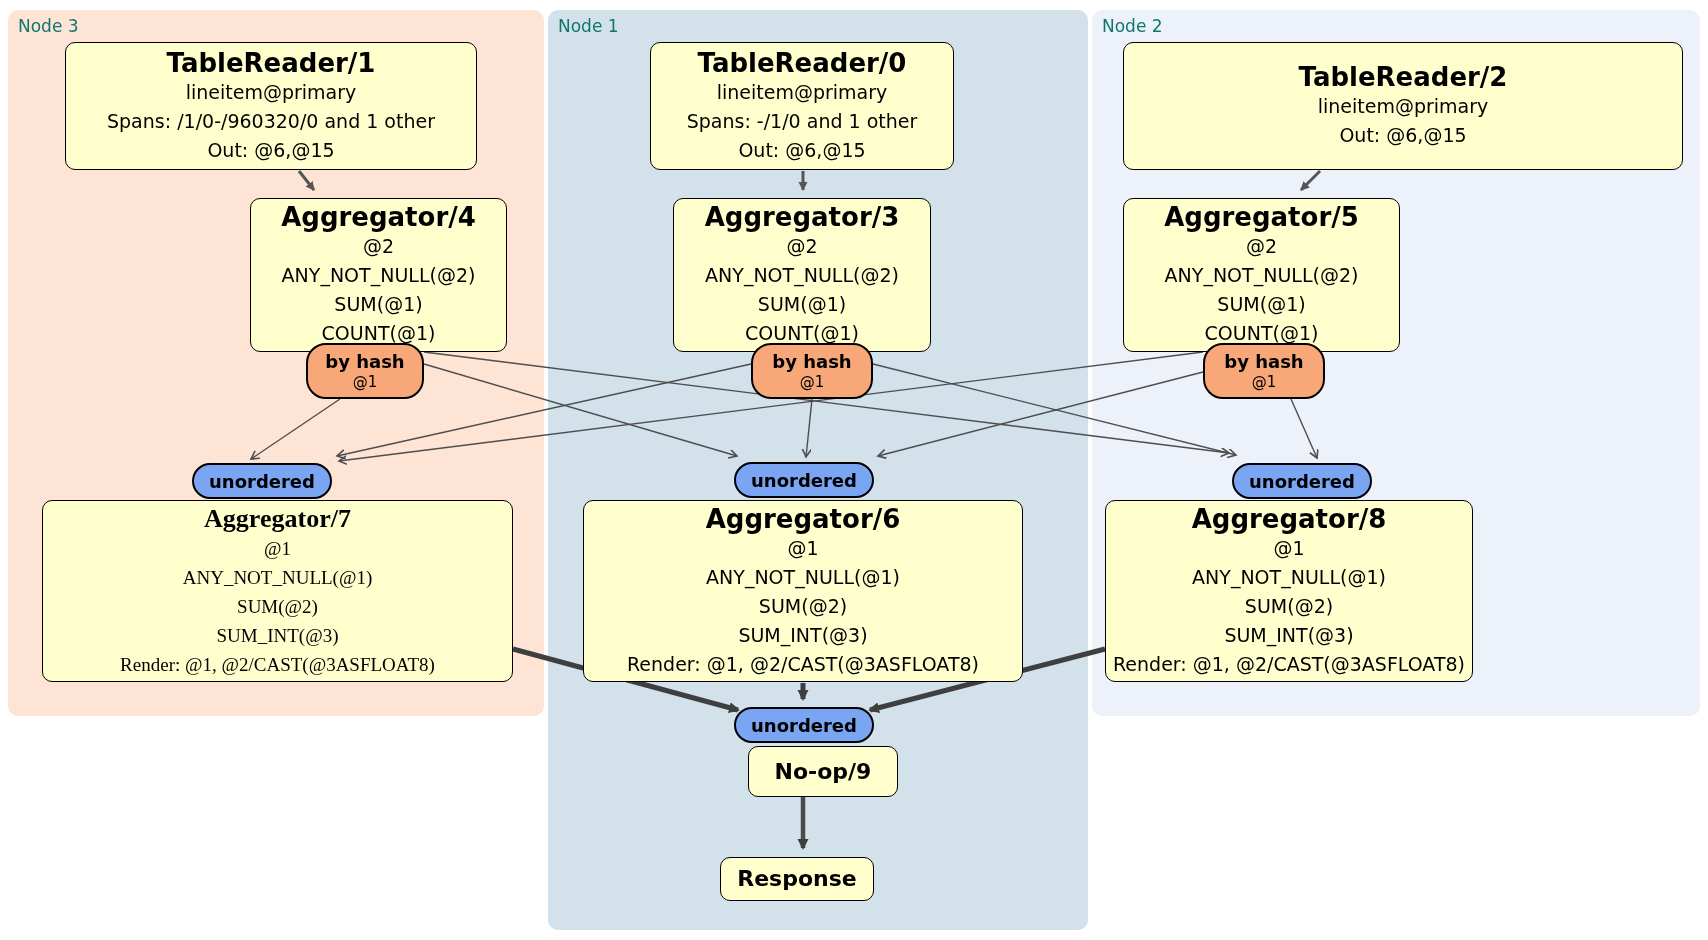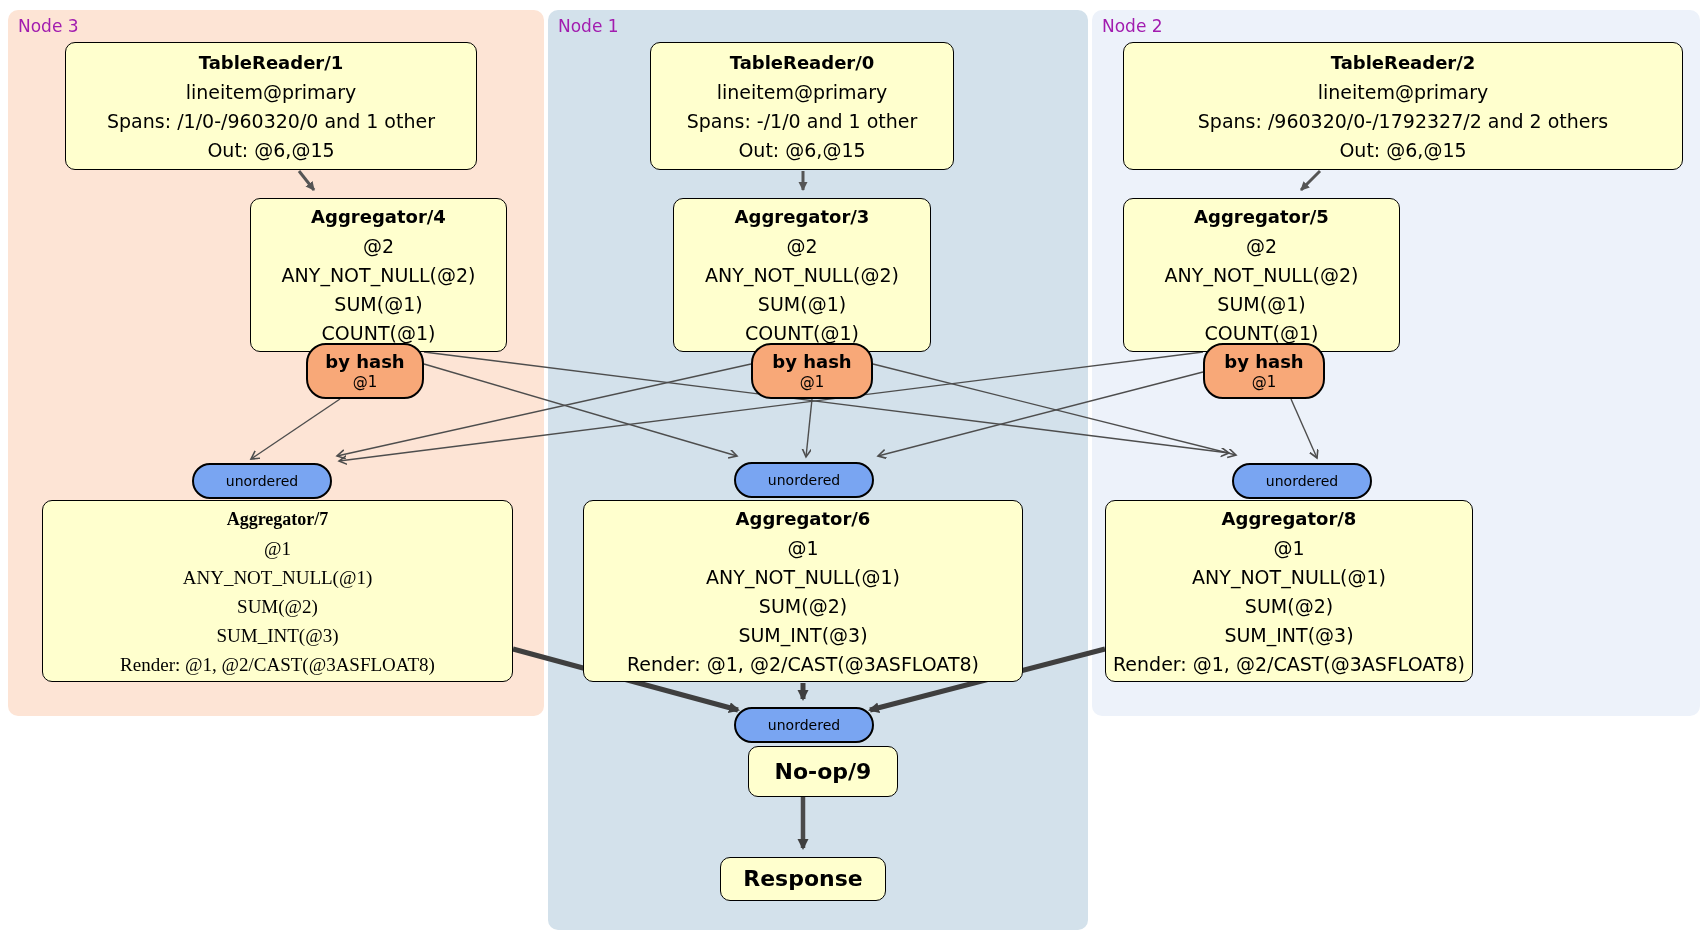--- a/index.html
+++ b/index.html
@@ -14,68 +14,68 @@
   .region{
     position:absolute;
     border-radius:10px;
     z-index:1;
   }
   #region-node3{left:8px;top:10px;width:536px;height:706px;background:var(--region_node3,#fde4d5);}
   #region-node1{left:548px;top:10px;width:540px;height:920px;background:var(--region_node1,#d3e1eb);}
   #region-node2{left:1092px;top:10px;width:608px;height:706px;background:var(--region_node2,#edf2fa);}
   .region-label{
     position:absolute;left:10px;top:5px;
-    font-size:17px;line-height:22px;color:#a21caf;z-index:2;
+    font-size:17px;line-height:22px;color:#0f766e;z-index:2;
   }
   #edges{position:absolute;left:0;top:0;z-index:5;}
   .box{
     position:absolute;z-index:10;
     background:var(--processor_fill,#ffffce);
     border:1.6px solid #000;border-radius:10px;
     display:flex;flex-direction:column;justify-content:center;align-items:center;
     text-align:center;white-space:nowrap;
     box-sizing:border-box;
   }
-  .btitle{font-weight:bold;font-size:18px;line-height:30px;}
+  .btitle{font-weight:bold;font-size:26px;line-height:30px;}
   .bline{font-size:19px;line-height:29px;}
   .router{
     position:absolute;z-index:11;
     background:var(--router_fill,#f8a878);
     border:2px solid #000;border-radius:20px;
     display:flex;flex-direction:column;justify-content:center;align-items:center;
     text-align:center;box-sizing:border-box;
   }
   .router .rtitle{font-weight:bold;font-size:18px;line-height:23px;}
   .router .rsub{font-size:15px;line-height:19px;}
   .sync{
     position:absolute;z-index:11;
     background:var(--sync_fill,#79a5f2);
     border:2px solid #000;border-radius:18px;
     display:flex;justify-content:center;align-items:center;
-    font-weight:normal;font-size:14px;box-sizing:border-box;
+    font-weight:bold;font-size:18px;box-sizing:border-box;
   }
   .small-box .btitle{font-size:22px;line-height:26px;}
   #tr1{left:65px;top:42px;width:412px;height:128px;}
   #tr0{left:650px;top:42px;width:304px;height:128px;}
   #tr2{left:1123px;top:42px;width:560px;height:128px;}
   #agg4{left:250px;top:198px;width:257px;height:154px;}
   #agg3{left:673px;top:198px;width:258px;height:154px;}
   #agg5{left:1123px;top:198px;width:277px;height:154px;}
   #agg7{left:42px;top:500px;width:471px;height:182px;font-family:Liberation Serif, serif;}
   #agg6{left:583px;top:500px;width:440px;height:182px;}
   #agg8{left:1105px;top:500px;width:368px;height:182px;}
   #bh3{left:306px;top:343px;width:118px;height:56px;}
   #bh1{left:751px;top:343px;width:122px;height:56px;}
   #bh2{left:1203px;top:343px;width:122px;height:56px;}
   #sync-left{left:192px;top:463px;width:140px;height:36px;}
   #sync-center{left:734px;top:462px;width:140px;height:36px;}
   #sync-right{left:1232px;top:463px;width:140px;height:36px;}
   #sync-final{left:734px;top:707px;width:140px;height:36px;}
   #noop{left:727px;top:746px;width:150px;height:51px;margin-left:21px;}
-  #resp{left:720px;top:857px;width:166px;height:44px;}
+  #resp{left:720px;top:857px;width:154px;height:44px;}
 </style>
 </head>
 <body>
 
 <div class="canvas">
 
   <div class="region" id="region-node3">
     <div class="region-label">Node 3</div>
   </div>
   <div class="region" id="region-node1">
@@ -129,21 +129,20 @@
   <div class="box" id="tr0">
     <div class="btitle">TableReader/0</div>
     <div class="bline">lineitem@primary</div>
     <div class="bline">Spans: -/1/0 and 1 other</div>
     <div class="bline">Out: @6,@15</div>
   </div>
 
   <div class="box" id="tr2">
     <div class="btitle">TableReader/2</div>
     <div class="bline">lineitem@primary</div>
-    <div class="bline">Spans: /960320/0-/1792327/2 and 2 others</div>
     <div class="bline">Out: @6,@15</div>
   </div>
 
   <div class="box" id="agg4">
     <div class="btitle">Aggregator/4</div>
     <div class="bline">@2</div>
     <div class="bline">ANY_NOT_NULL(@2)</div>
     <div class="bline">SUM(@1)</div>
     <div class="bline">COUNT(@1)</div>
   </div>

